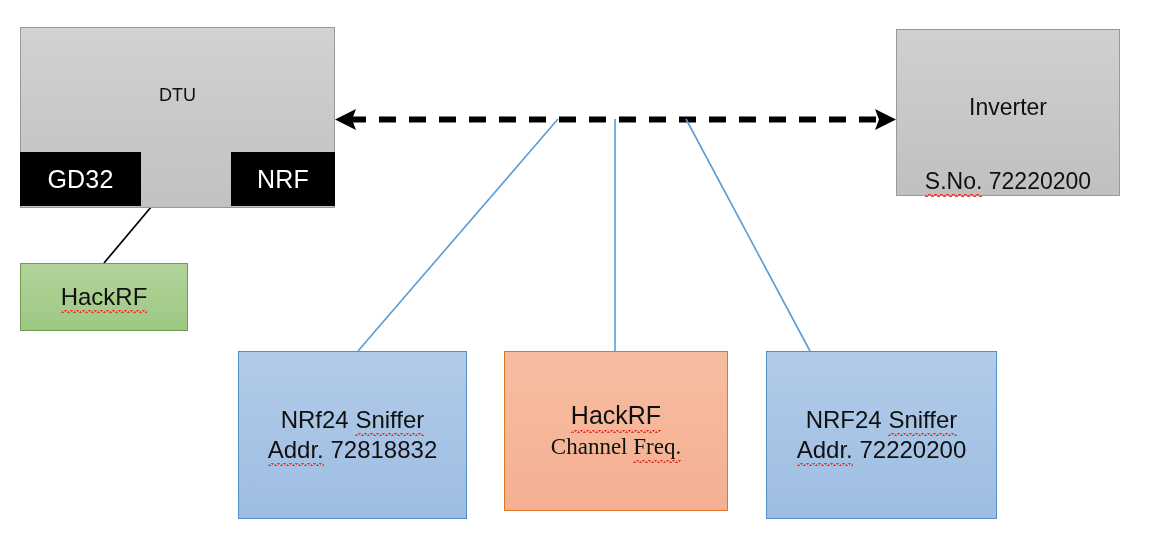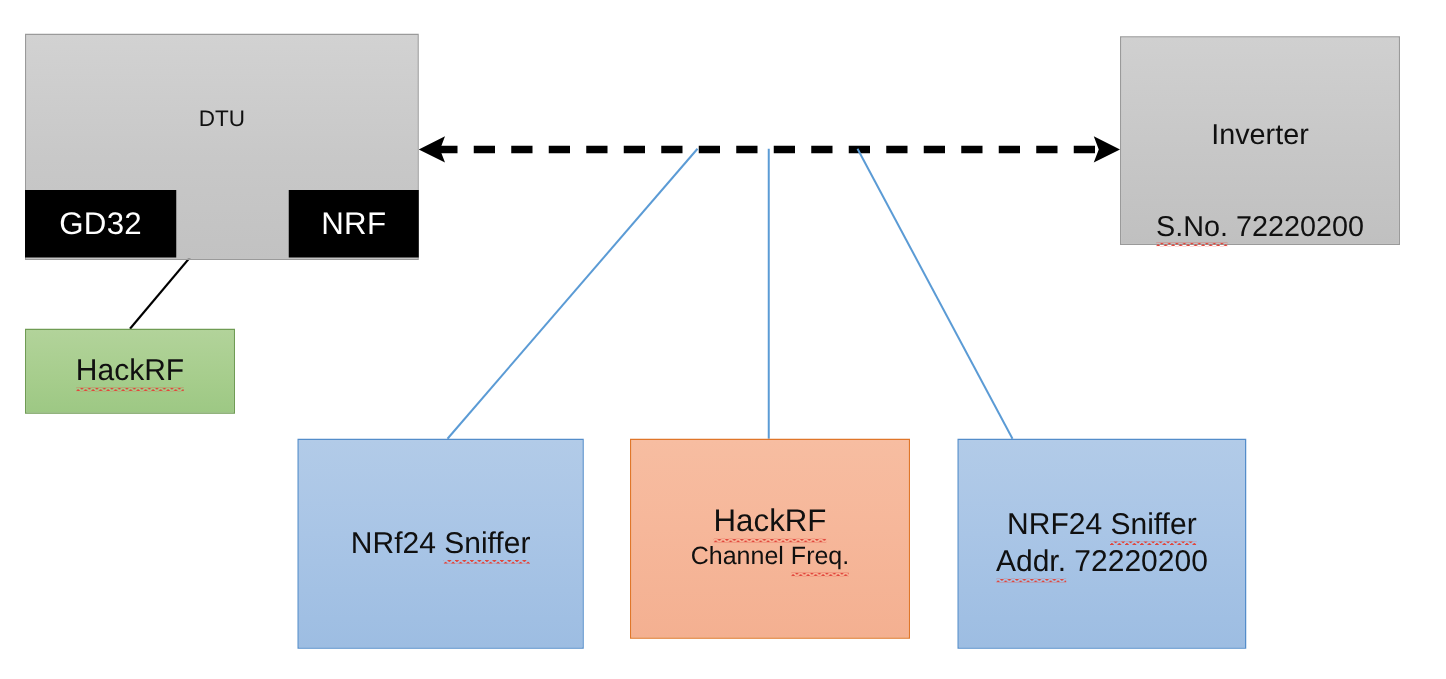--- a/index.html
+++ b/index.html
@@ -92,21 +92,21 @@
   #sniffer-left  { left: 238px; top: 351px; width: 229px; height: 168px; }
   #sniffer-right { left: 766px; top: 351px; width: 231px; height: 168px; }
   #hackrf-box {
     left: 504px; top: 351px; width: 224px; height: 160px;
     background: linear-gradient(180deg, #f7bda1 0%, #f6b79a 45%, #f4b091 100%);
     border: 1px solid #e0762a;
     color: #101010;
     font-size: 22px;
   }
   #hackrf-box .title { font-size: 25px; margin-bottom: 1px; }
-  #hackrf-box .sub { font-size: 20px; line-height: 1.28; }
+  #hackrf-box .sub { font-size: 23px; line-height: 1.28; font-family: Liberation Serif, serif; }
   .bluebox .line2 { margin-top: 2px; }
 
   
   .squig {
     position: relative;
     display: inline-block;
   }
   .squig::after {
     content: "";
     position: absolute;
@@ -177,20 +177,24 @@
       <span class="squig">S.No.</span>
       <span>72220200</span>
     </div>
   </div>
 
   <div class="node bluebox" id="sniffer-left">
     <div class="line1">
       <span>NRf24</span>
       <span class="squig">Sniffer</span>
     </div>
+    <div class="line2">
+      <span class="squig">Addr.</span>
+      <span>72818832</span>
+    </div>
   </div>
 
   <div class="node" id="hackrf-box">
     <div class="title">
       <span class="squig">HackRF</span>
     </div>
     <div class="sub">
       <span>Channel</span>
       <span class="squig">Freq.</span>
     </div>

